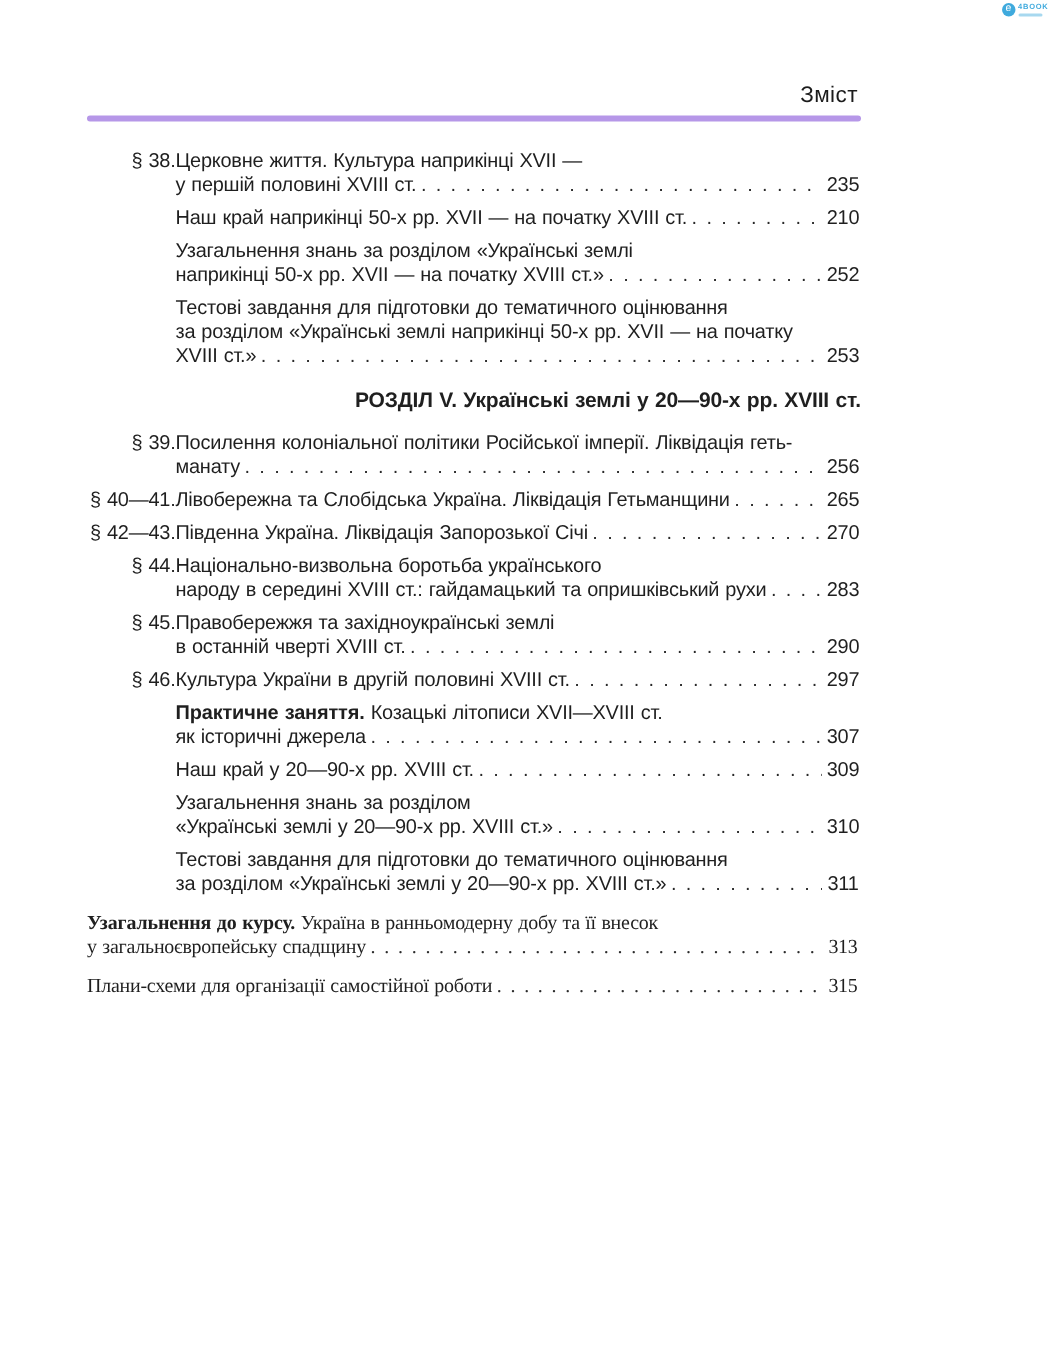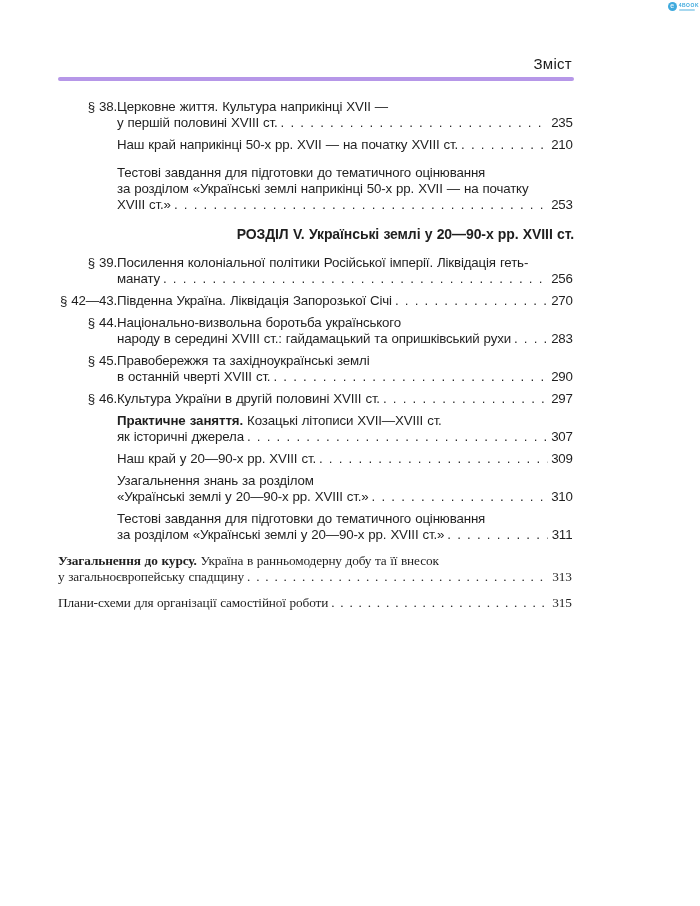--- a/index.html
+++ b/index.html
@@ -76,20 +76,30 @@
         <div class="entry-content">
           <div class="toc-line">
             <span class="line-text">Наш край наприкінці 50-х рр. XVII — на початку XVIII ст.</span>
             <span class="leader"></span>
             <span class="page-num">210</span>
           </div>
         </div>
       </div>
       <div class="entry">
         <span class="entry-label"></span>
+        <div class="entry-content">
+          <div class="toc-line">
+            <span class="line-text">Узагальнення знань за розділом «Українські землі</span>
+          </div>
+          <div class="toc-line">
+            <span class="line-text">наприкінці 50-х рр. XVII — на початку XVIII ст.»</span>
+            <span class="leader"></span>
+            <span class="page-num">252</span>
+          </div>
+        </div>
       </div>
       <div class="entry">
         <span class="entry-label"></span>
         <div class="entry-content">
           <div class="toc-line">
             <span class="line-text">Тестові завдання для підготовки до тематичного оцінювання</span>
           </div>
           <div class="toc-line">
             <span class="line-text">за розділом «Українські землі наприкінці 50-х рр. XVII — на початку</span>
           </div>
@@ -108,20 +118,30 @@
             <span class="line-text">Посилення колоніальної політики Російської імперії. Ліквідація геть-</span>
           </div>
           <div class="toc-line">
             <span class="line-text">манату</span>
             <span class="leader"></span>
             <span class="page-num">256</span>
           </div>
         </div>
       </div>
       <div class="entry">
+        <span class="entry-label">§ 40—41.</span>
+        <div class="entry-content">
+          <div class="toc-line">
+            <span class="line-text">Лівобережна та Слобідська Україна. Ліквідація Гетьманщини</span>
+            <span class="leader"></span>
+            <span class="page-num">265</span>
+          </div>
+        </div>
+      </div>
+      <div class="entry">
         <span class="entry-label">§ 42—43.</span>
         <div class="entry-content">
           <div class="toc-line">
             <span class="line-text">Південна Україна. Ліквідація Запорозької Січі</span>
             <span class="leader"></span>
             <span class="page-num">270</span>
           </div>
         </div>
       </div>
       <div class="entry">

